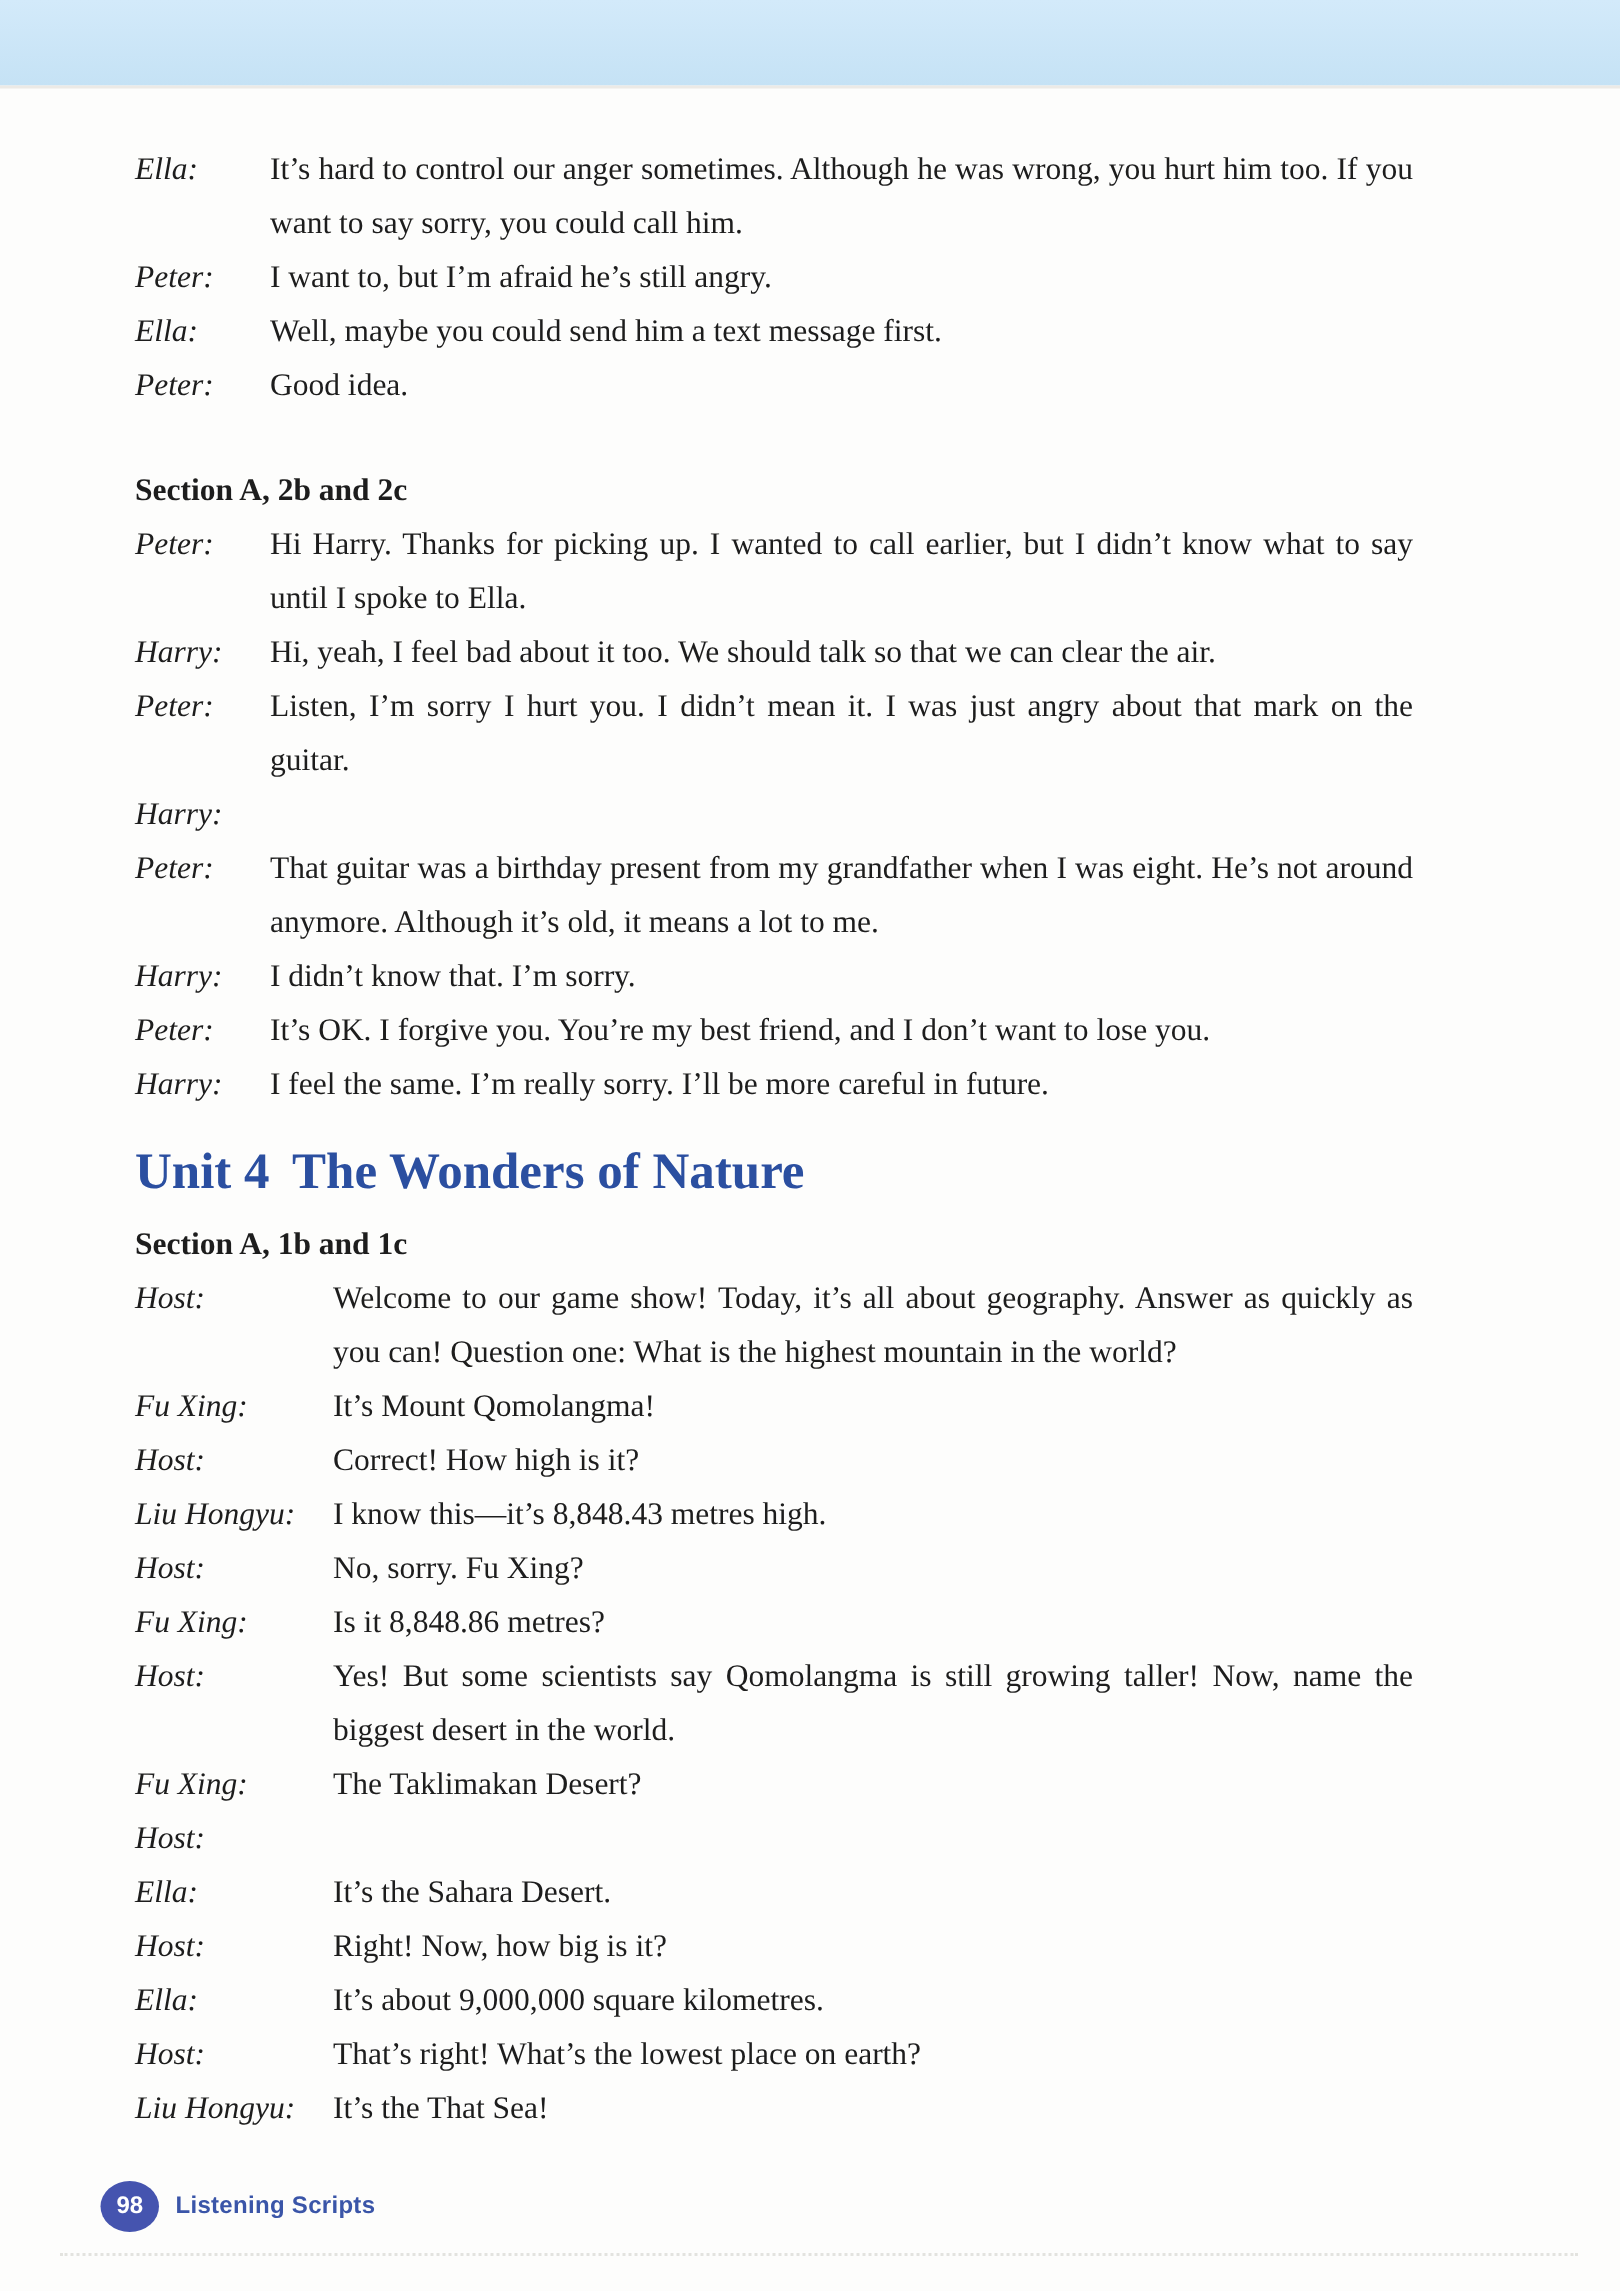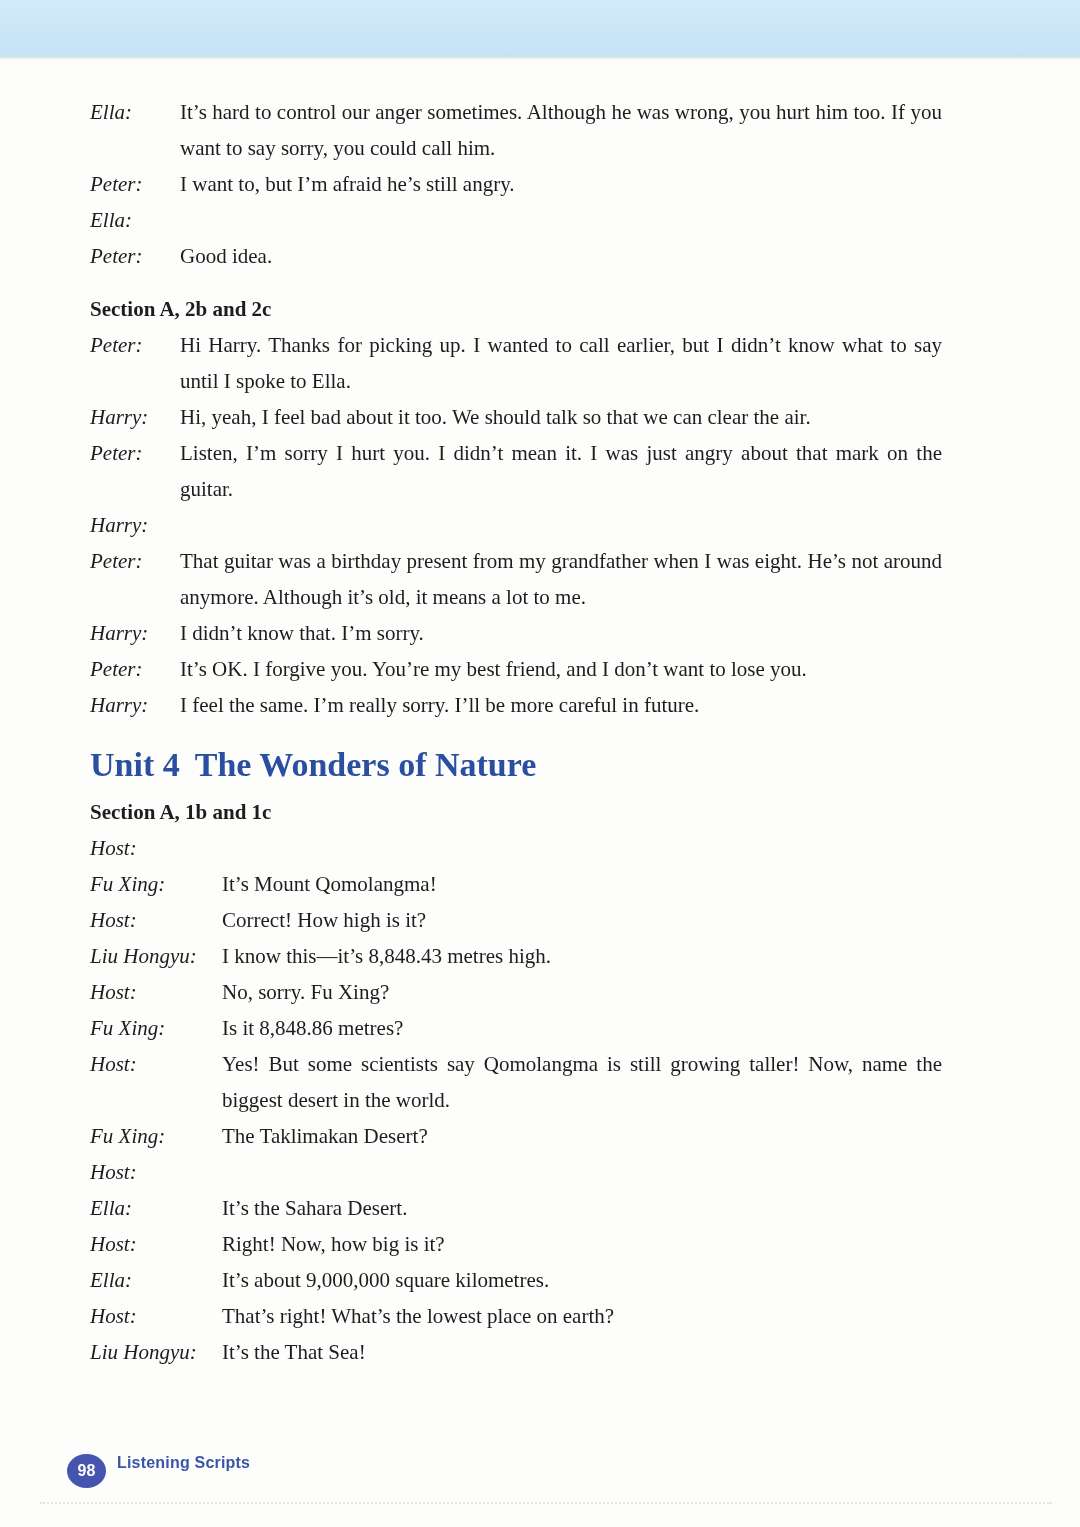--- a/index.html
+++ b/index.html
@@ -21,32 +21,32 @@
     position:absolute; top:58px; left:90px; width:852px;
     padding-top:36px;
     font-size:21px; line-height:36px;
   }
   .row { display:flex; }
   .spk { flex:0 0 90px; font-style:italic; }
   .part3 .spk { flex:0 0 132px; }
   .txt { flex:1; text-align:justify; }
   .section-heading {
     font-weight:bold;
-    margin-top:17px;
+    margin-top:34px;
   }
   .unit-heading {
     margin-top:22px; margin-bottom:9px;
     font-size:34px; line-height:40px;
     font-weight:bold;
     color:var(--accent,#2b4fa0);
   }
   .unit-num { margin-right:15px; }
   .footer {
     position:absolute; left:67px; top:1454px;
-    display:flex; align-items:flex-start; gap:11px;
+    display:flex; align-items:center; gap:11px;
     font-family:"Liberation Sans", sans-serif;
   }
   .badge {
     width:39px; height:34px; border-radius:50%;
     background:var(--badge-blue,#4554af);
     color:#ffffff;
     display:flex; align-items:center; justify-content:center;
     font-size:16px; font-weight:bold;
   }
   .footer-label {
@@ -69,20 +69,21 @@
     <div class="row">
       <div class="spk">Ella:</div>
       <div class="txt">It’s hard to control our anger sometimes. Although he was wrong, you hurt him too. If you want to say sorry, you could call him.</div>
     </div>
     <div class="row">
       <div class="spk">Peter:</div>
       <div class="txt">I want to, but I’m afraid he’s still angry.</div>
     </div>
     <div class="row">
       <div class="spk">Ella:</div>
+      <div class="txt">Well, maybe you could send him a text message first.</div>
     </div>
     <div class="row">
       <div class="spk">Peter:</div>
       <div class="txt">Good idea.</div>
     </div>
   </div>
 
   <div class="section-heading">Section A, 2b and 2c</div>
 
   <div>
@@ -121,20 +122,21 @@
 
   <div class="unit-heading">
     <span class="unit-num">Unit 4</span><span>The Wonders of Nature</span>
   </div>
 
   <div class="section-heading" style="margin-top:0;">Section A, 1b and 1c</div>
 
   <div class="part3">
     <div class="row">
       <div class="spk">Host:</div>
+      <div class="txt">Welcome to our game show! Today, it’s all about geography. Answer as quickly as you can! Question one: What is the highest mountain in the world?</div>
     </div>
     <div class="row">
       <div class="spk">Fu Xing:</div>
       <div class="txt">It’s Mount Qomolangma!</div>
     </div>
     <div class="row">
       <div class="spk">Host:</div>
       <div class="txt">Correct! How high is it?</div>
     </div>
     <div class="row">

